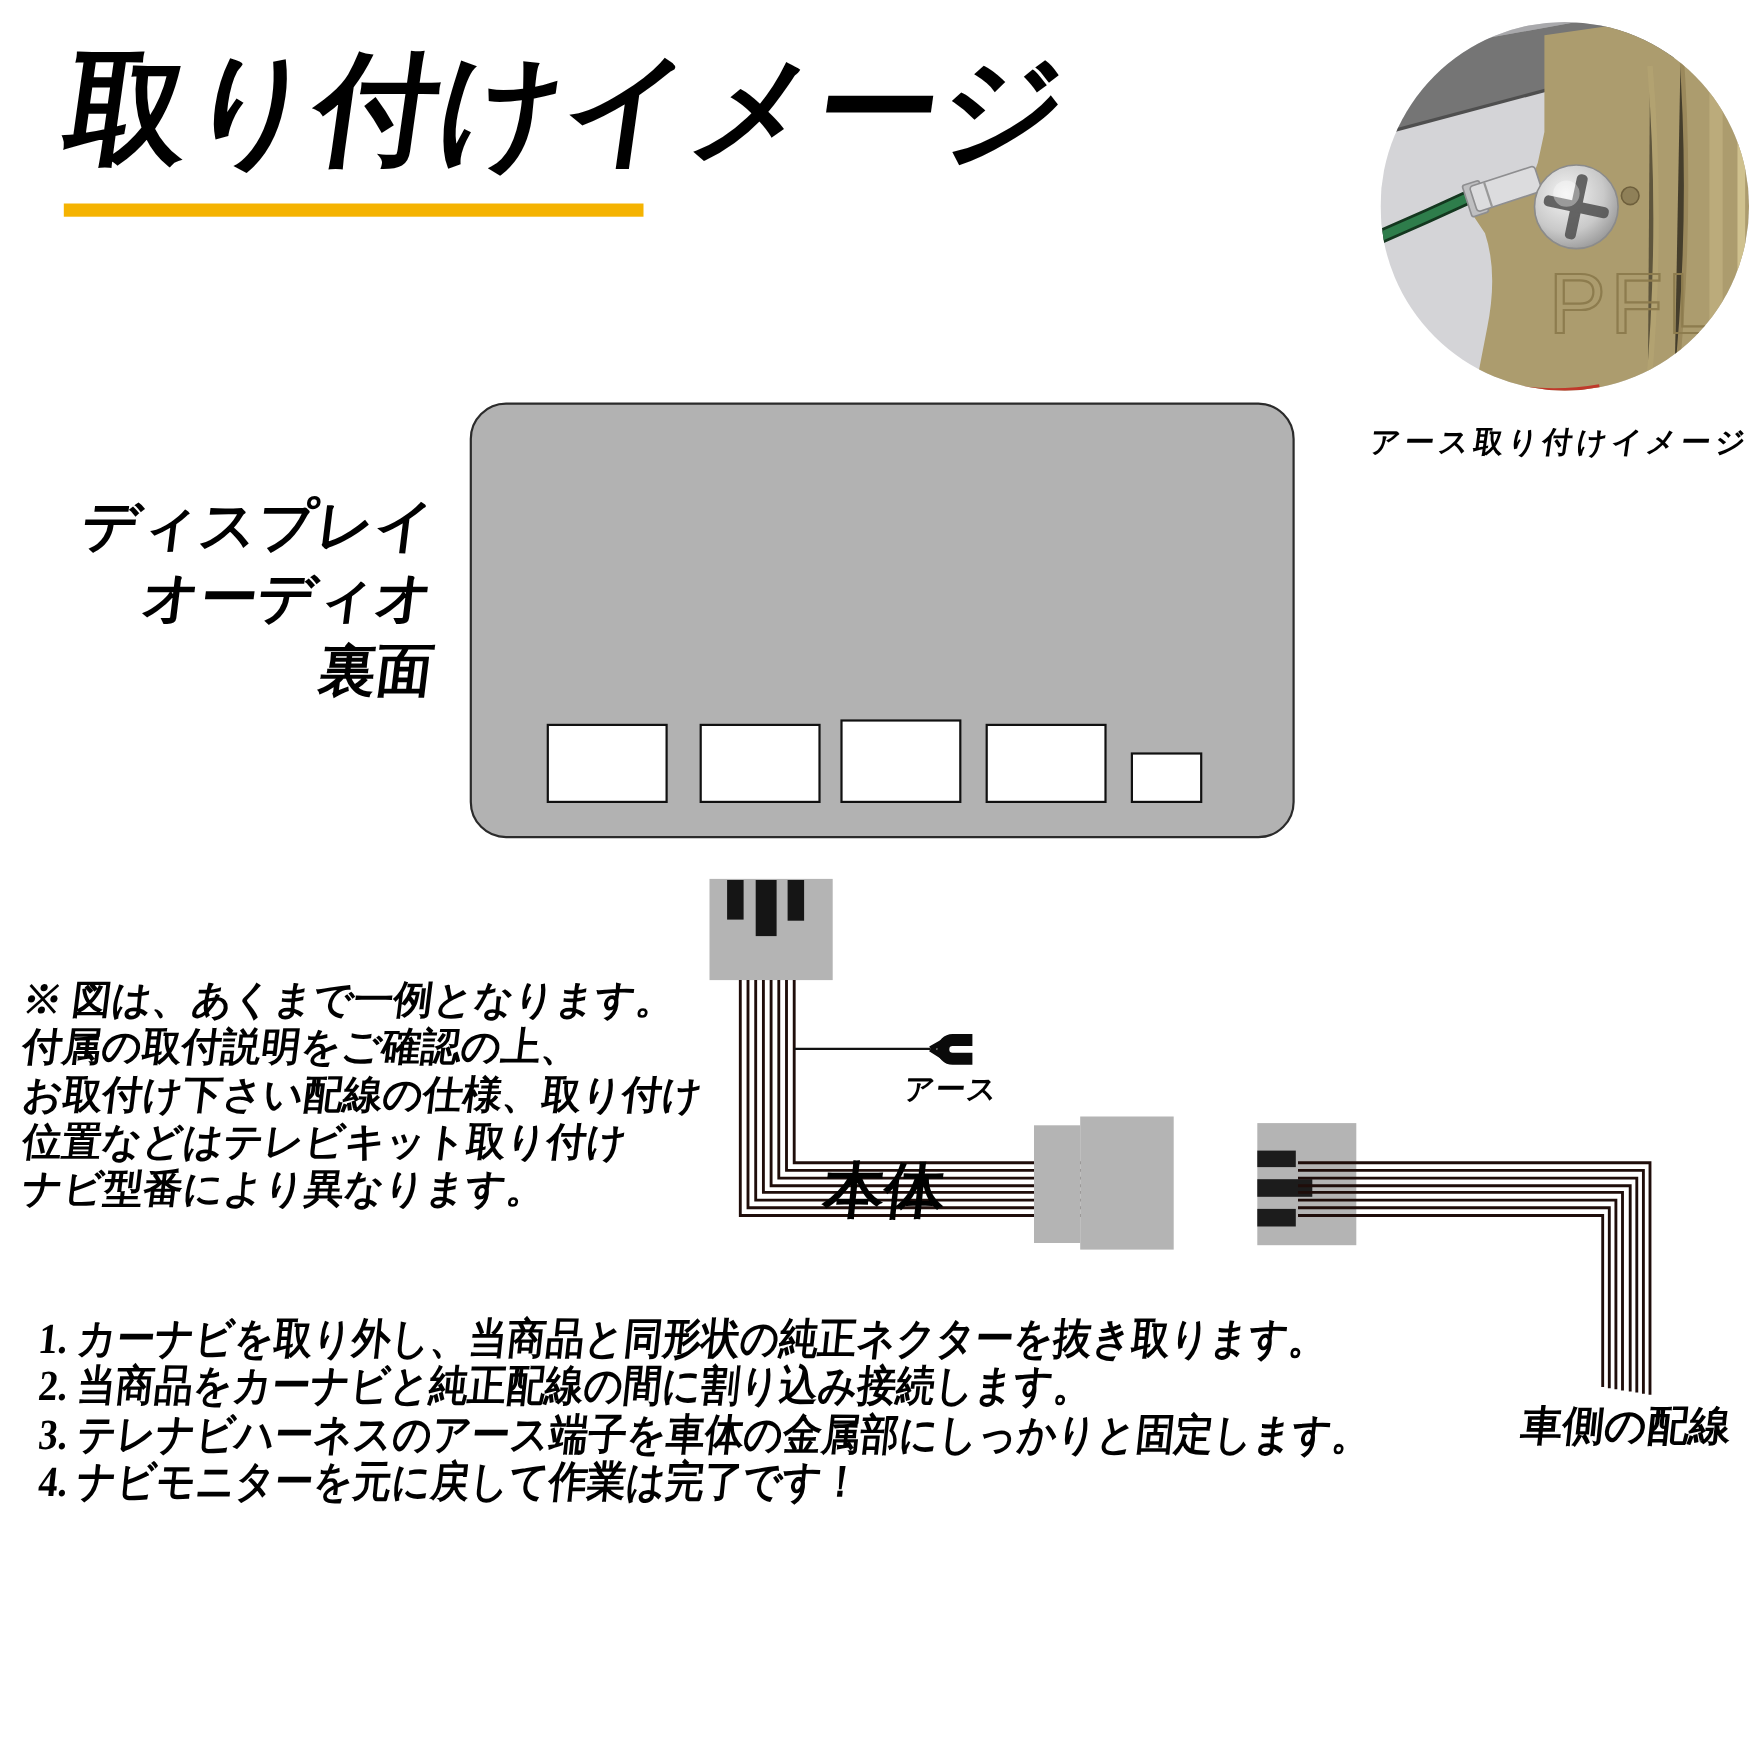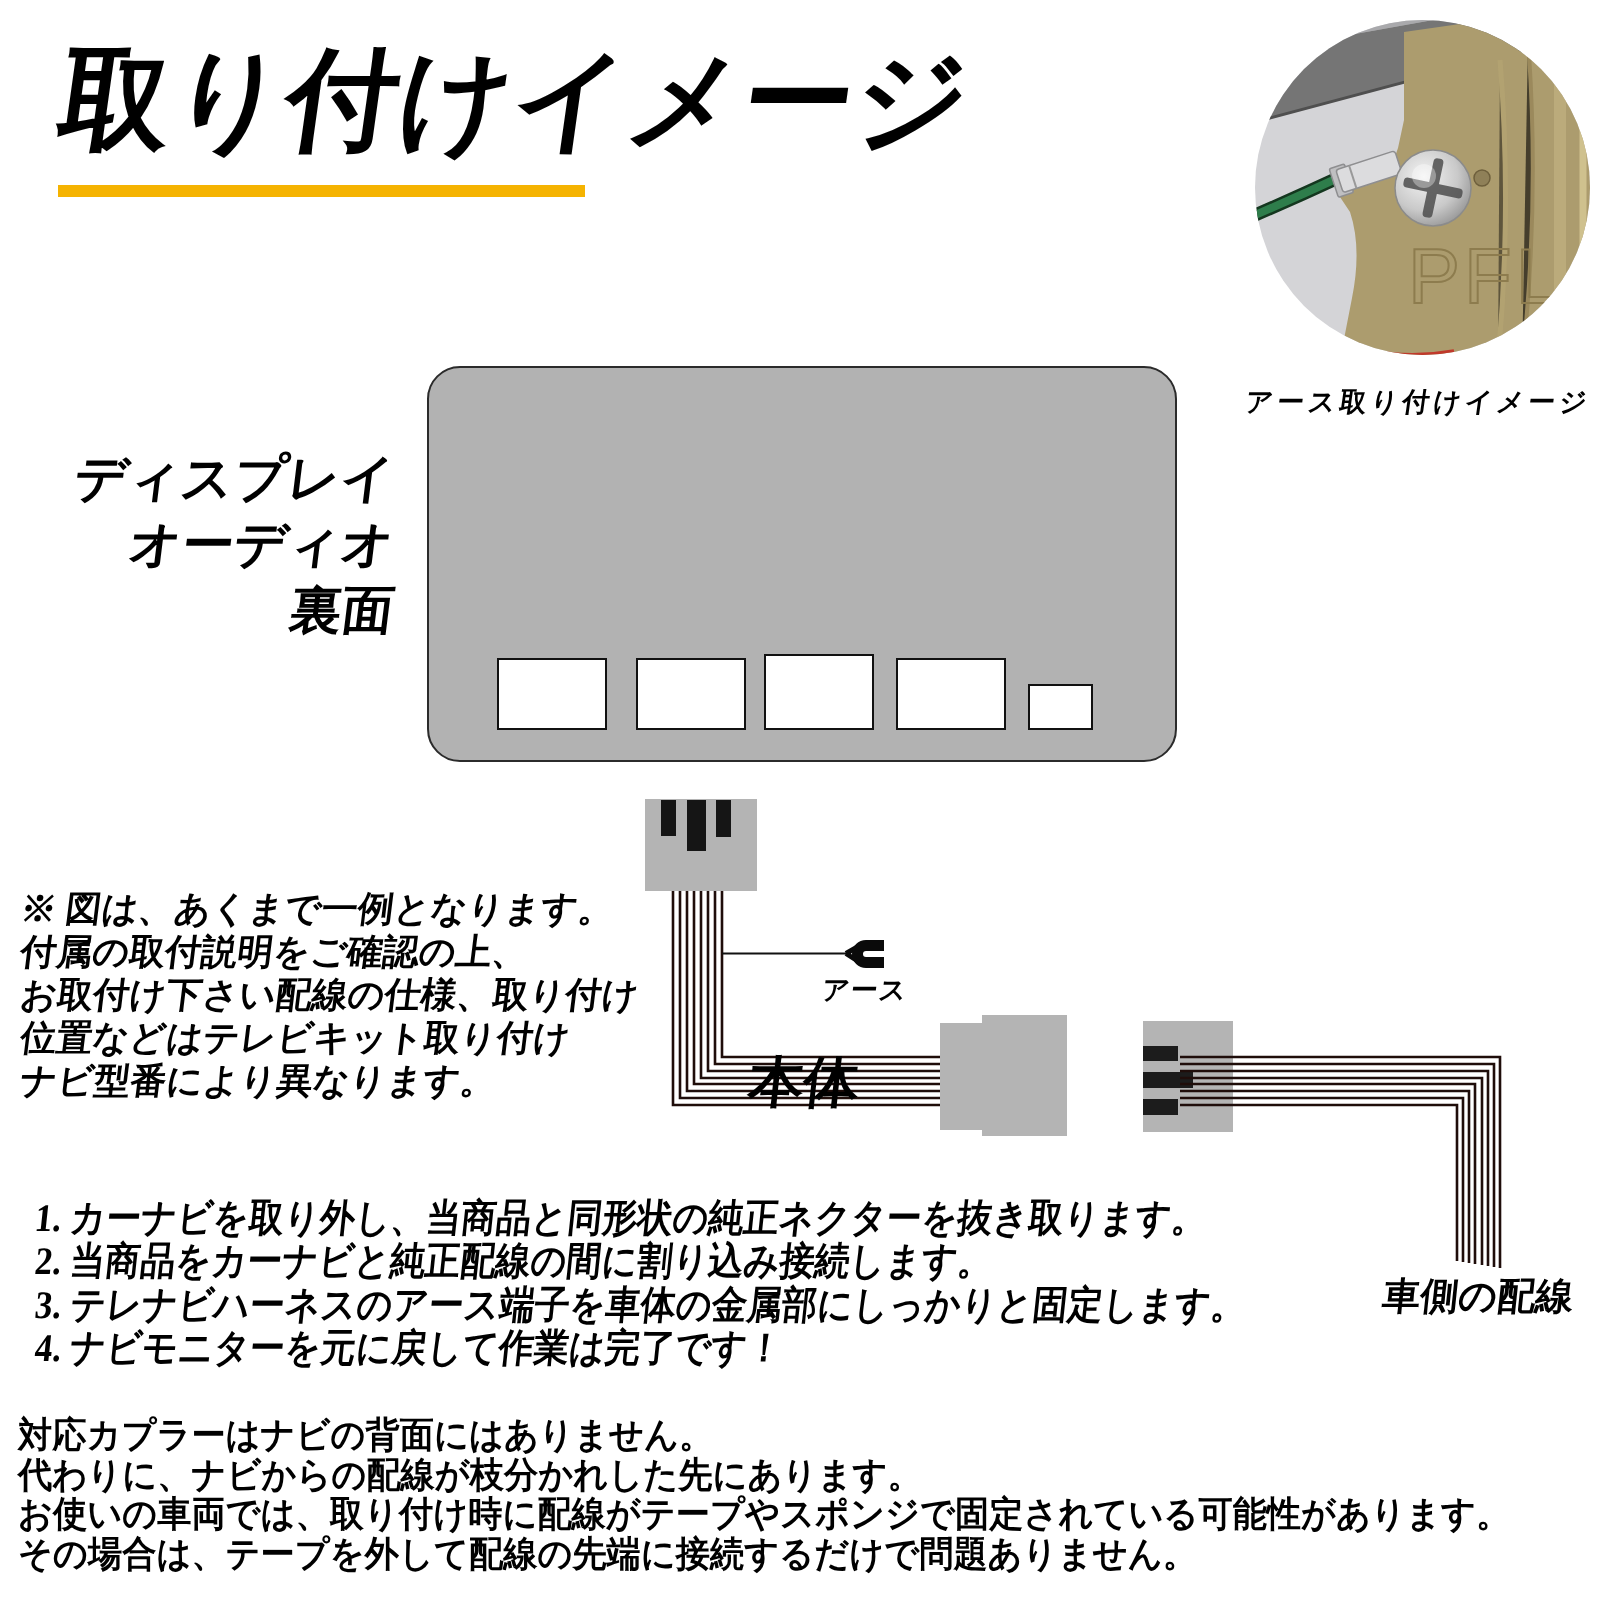--- a/index.html
+++ b/index.html
@@ -162,20 +162,14 @@
     <span class="ln">ナビ型番により異なります。</span>
   </div>
 
   <div id="steps" class="abs">
     <span class="ln">1. カーナビを取り外し、当商品と同形状の純正ネクターを抜き取ります。</span>
     <span class="ln">2. 当商品をカーナビと純正配線の間に割り込み接続します。</span>
     <span class="ln">3. テレナビハーネスのアース端子を車体の金属部にしっかりと固定します。</span>
     <span class="ln">4. ナビモニターを元に戻して作業は完了です！</span>
   </div>
 
-  <div id="footer" class="abs">
-    <span class="ln">対応カプラーはナビの背面にはありません。</span>
-    <span class="ln">代わりに、ナビからの配線が枝分かれした先にあります。</span>
-    <span class="ln">お使いの車両では、取り付け時に配線がテープやスポンジで固定されている可能性があります。</span>
-    <span class="ln">その場合は、テープを外して配線の先端に接続するだけで問題ありません。</span>
-  </div>
 
 </div>
 
 </body></html>

